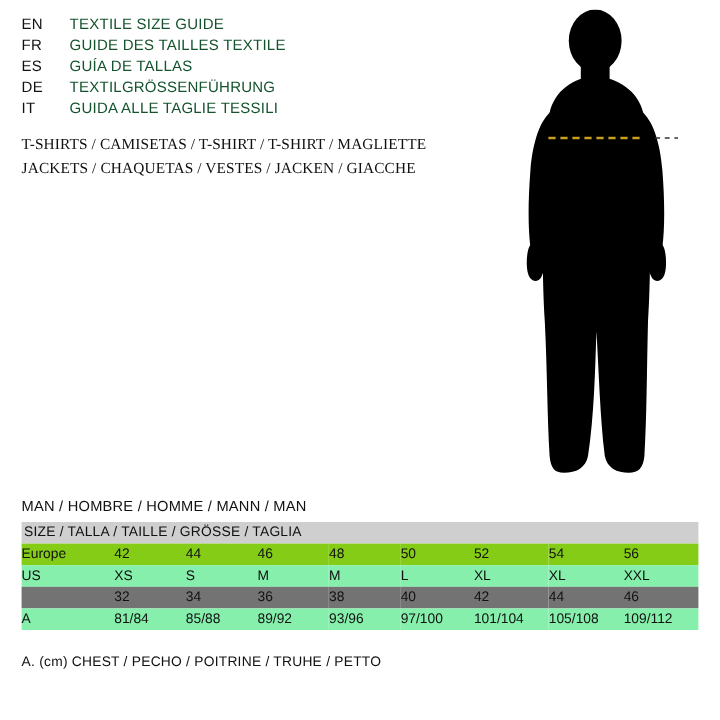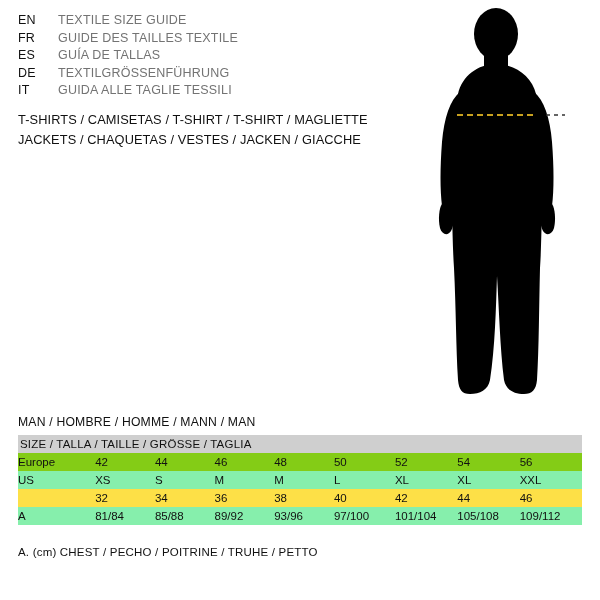--- a/index.html
+++ b/index.html
@@ -34,30 +34,31 @@
     font-size: 12.5px;
     line-height: 17.5px;
     letter-spacing: 0.2px;
   }
   .lang-code {
     width: 40px;
     flex: 0 0 40px;
     color: #111111;
   }
   .lang-text {
-    color: #737373;
+    color: #14532d;
     white-space: nowrap;
   }
 
   
   .category-block {
     position: absolute;
     top: 110px;
     left: 18px;
     width: 420px;
+    font-family: Liberation Serif, serif;
   }
   .category-line {
     font-size: 12.8px;
     line-height: 20px;
     letter-spacing: 0.1px;
     color: #111111;
     white-space: nowrap;
   }
 
   
@@ -105,21 +106,21 @@
     padding-left: 2px;
     letter-spacing: 0.2px;
   }
   tr.band-light {
     background: #84cc16;
   }
   tr.band-white {
     background: #86efac;
   }
   tr.band-light2 {
-    background: #fde047;
+    background: #737373;
   }
   td.label-col {
     width: 88px;
     padding-left: 2px;
   }
   td.val {
     width: 68px;
     text-align: left;
   }
   .footnote {

